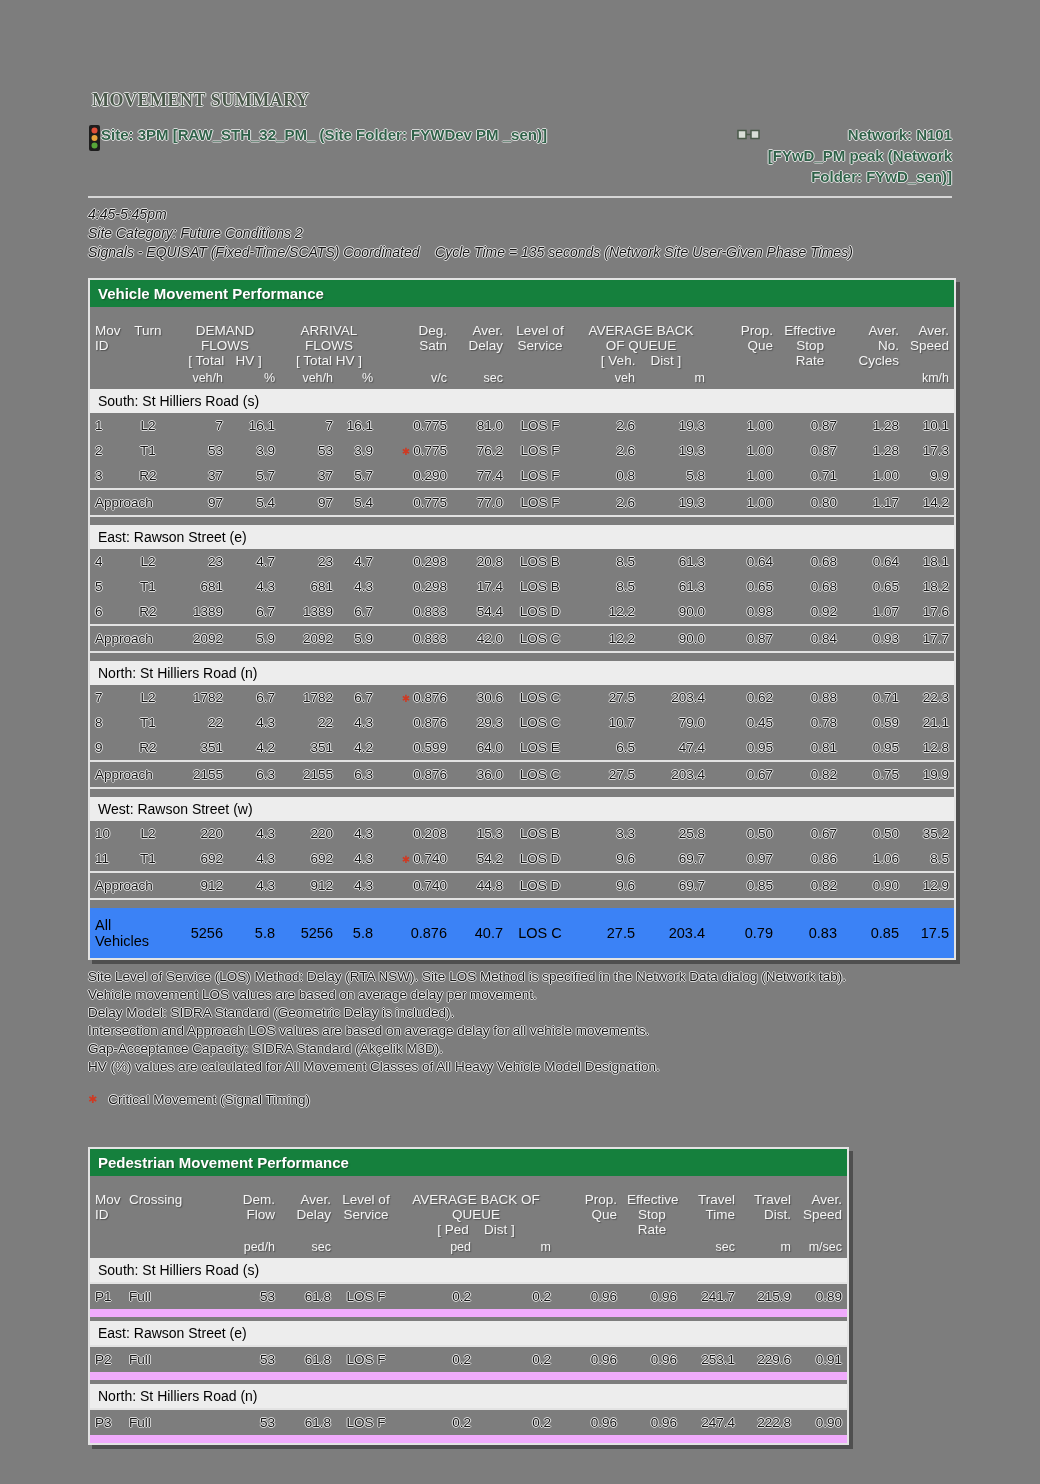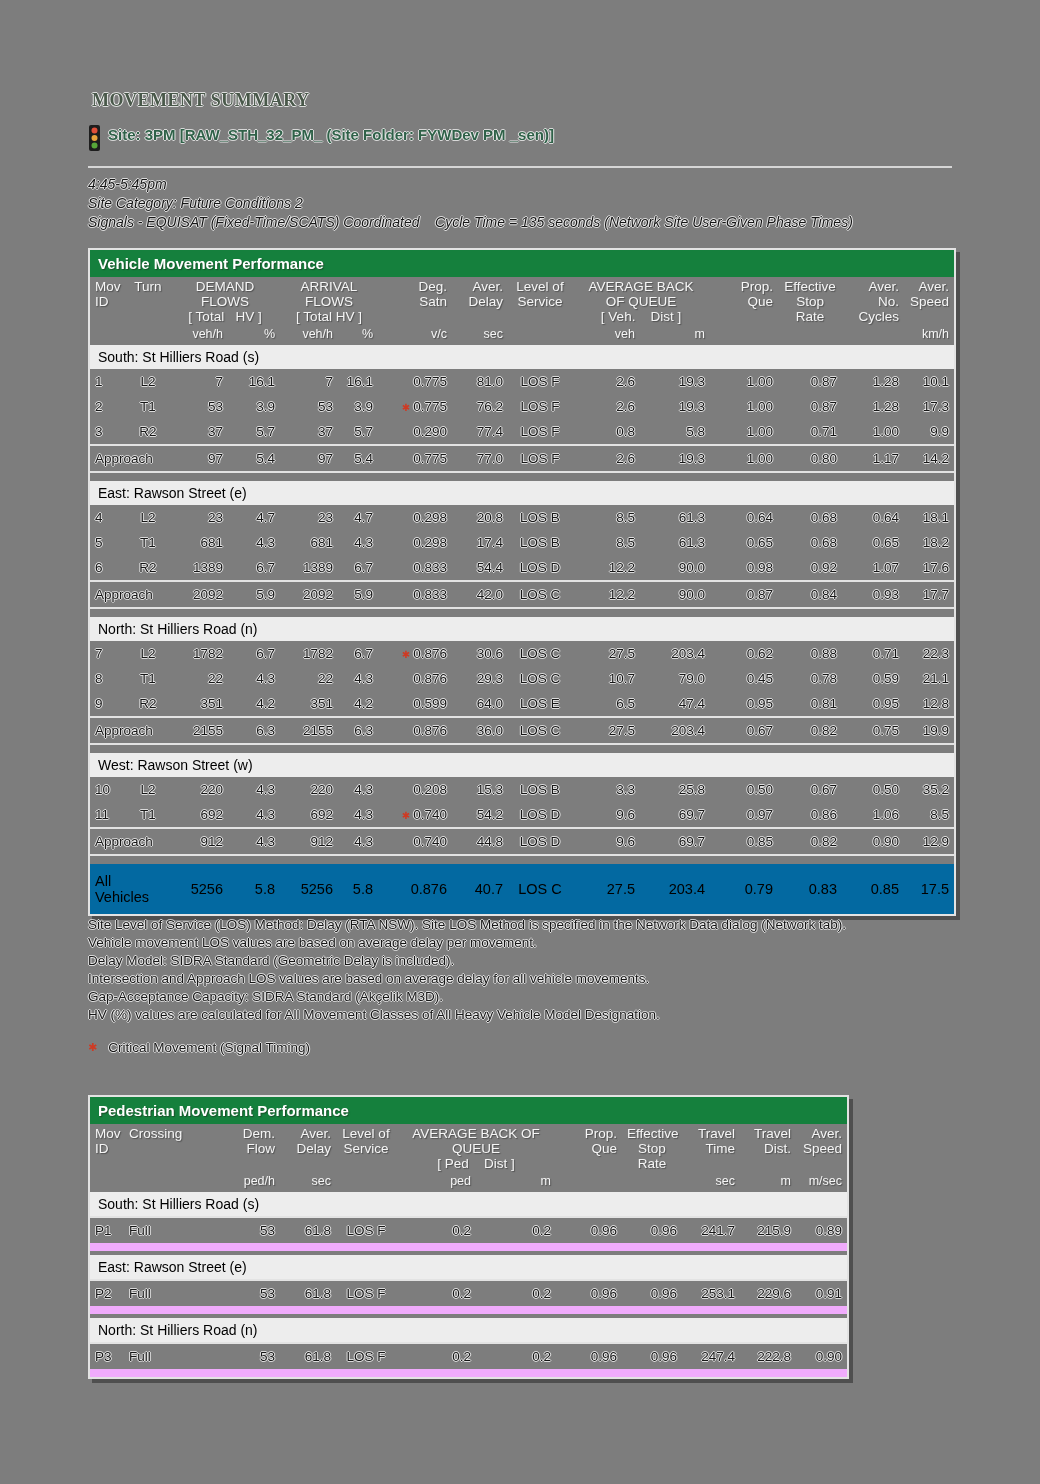--- a/index.html
+++ b/index.html
@@ -14,51 +14,51 @@
   
   .tx{color:#161616;text-shadow:1px 0 0 rgba(255,255,255,.72),-1px 0 0 rgba(255,255,255,.72),0 1px 0 rgba(255,255,255,.72),0 -1px 0 rgba(255,255,255,.72);}
   
   .hdrtx{color:#f6f6f6;text-shadow:1px 1px 1px rgba(45,45,45,.55);}
   .greentx{color:#2f6148;text-shadow:1px 0 0 rgba(255,255,255,.7),-1px 0 0 rgba(255,255,255,.7),0 1px 0 rgba(255,255,255,.7),0 -1px 0 rgba(255,255,255,.7);}
 
   h1{margin:4px;font-size:18px;font-weight:bold;letter-spacing:.5px;
      color:#49584a;text-shadow:1px 0 0 rgba(255,255,255,.75),-1px 0 0 rgba(255,255,255,.75),0 1px 0 rgba(255,255,255,.75),0 -1px 0 rgba(255,255,255,.75);font-family:Liberation Serif, serif;}
 
   .site-row{display:flex;justify-content:space-between;margin-top:13px;}
-  .site-block{display:flex;gap:7px;width:470px;font-size:15px;font-weight:bold;line-height:21px;}
+  .site-block{display:flex;width:470px;font-size:15px;font-weight:bold;line-height:21px;}
   .net-block{display:flex;gap:6px;width:215px;justify-content:flex-end;font-size:15px;font-weight:bold;line-height:21px;text-align:right;}
   .icon{flex:0 0 auto;margin-top:1px;}
 
   .divider{height:2px;background:#d6d6d6;margin-top:9px;}
 
   .info{margin-top:7px;font-size:14px;line-height:19px;}
   .info div{margin:0;font-style:italic;}
   .info .signals{width:800px;}
 
   
   .tbl-wrap{border:2px solid #e3e3e3;box-shadow:4px 4px 0 rgba(42,42,42,.55);}
   .veh-wrap{margin-top:16px;width:864px;}
   .ped-wrap{margin-top:40px;width:757px;}
   .tbl-title{background:#15803d;color:#fff;font-size:15px;font-weight:bold;
              padding:5px 8px;text-shadow:1px 1px 1px rgba(30,45,28,.6);}
   table{border-collapse:collapse;table-layout:fixed;width:100%;}
   th,td{padding:3px 5px;font-size:13.5px;overflow:hidden;}
-  thead th{font-weight:normal;white-space:pre-line;vertical-align:top;padding-top:2px;line-height:15px;font-size:13.5px;}
+  thead th{font-weight:normal;white-space:pre-line;vertical-align:top;padding-top:16px;line-height:15px;font-size:13.5px;}
   thead .units td{font-size:12.5px;padding-top:0;padding-bottom:4px;}
   .al{text-align:left;} .ac{text-align:center;} .ar{text-align:right;}
   .secbar{background:#ededed;color:#000000;font-size:14px;padding:4px 8px;text-align:left;}
   .data-row td{padding-top:5px;padding-bottom:5px;}
   .approach-row td{border-top:2px solid #e3e3e3;border-bottom:2px solid #e3e3e3;padding-top:5px;padding-bottom:5px;}
   .ped-row td{border-top:2px solid #e3e3e3;border-bottom:8px solid #f0abfc;padding-top:5px;padding-bottom:5px;}
   .spacer td{height:8px;padding:0;}
   .spacer-sm td{height:4px;padding:0;}
-  .total-row td{background:#0369a1;color:#000;text-shadow:none;font-size:14.5px;padding-top:9px;padding-bottom:9px;margin-left:12px;}
+  .total-row td{background:#3b82f6;color:#000;text-shadow:none;font-size:14.5px;padding-top:9px;padding-bottom:9px;margin-left:12px;}
   .crit{color:#cf3a23;font-size:10px;margin-right:3px;text-shadow:none;}
 
-  .footnotes{font-size:13.5px;line-height:18px;width:864px;}
+  .footnotes{margin-top:8px;font-size:13.5px;line-height:18px;width:864px;}
   .crit-note{margin-top:16px;font-size:13.5px;display:flex;align-items:center;gap:8px;}
   .crit-note .crit{font-size:11px;}
 </style>
 </head>
 <body>
 
 <div class="page">
 
   <h1>MOVEMENT SUMMARY</h1>
 
@@ -66,20 +66,30 @@
     <div class="site-block">
       <span class="icon">
         <svg width="13" height="27" viewBox="0 0 13 27">
             <rect x="1" y="0" width="11" height="26" rx="2" fill="#1d1d1d"></rect>
             <circle cx="6.5" cy="5.5" r="3" fill="#e04f39"></circle>
             <circle cx="6.5" cy="13" r="3" fill="#e8a33d"></circle>
             <circle cx="6.5" cy="20.5" r="3" fill="#57a639"></circle>
           </svg>
       </span>
       <span class="greentx">Site: 3PM [RAW_STH_32_PM_ (Site Folder: FYWDev PM _sen)]</span>
+    </div>
+    <div class="net-block">
+      <span class="icon">
+        <svg width="24" height="13" viewBox="0 0 24 13">
+            <rect x="1" y="2.5" width="8" height="8" fill="#d9ded8" stroke="#4a5a4a" stroke-width="1.5"></rect>
+            <rect x="14" y="2.5" width="8" height="8" fill="#d9ded8" stroke="#4a5a4a" stroke-width="1.5"></rect>
+            <line x1="9" y1="6.5" x2="14" y2="6.5" stroke="#4a5a4a" stroke-width="1.5"></line>
+          </svg>
+      </span>
+      <span class="greentx">Network: N101 [FYwD_PM peak (Network Folder: FYwD_sen)]</span>
     </div>
   </div>
 
   <div class="divider"></div>
 
   <div class="info tx">
     <div>4:45-5:45pm</div>
     <div>Site Category: Future Conditions 2</div>
     <div class="signals">Signals - EQUISAT (Fixed-Time/SCATS) Coordinated&nbsp;&nbsp;&nbsp;&nbsp;Cycle Time = 135 seconds (Network Site User-Given Phase Times)</div>
   </div>

